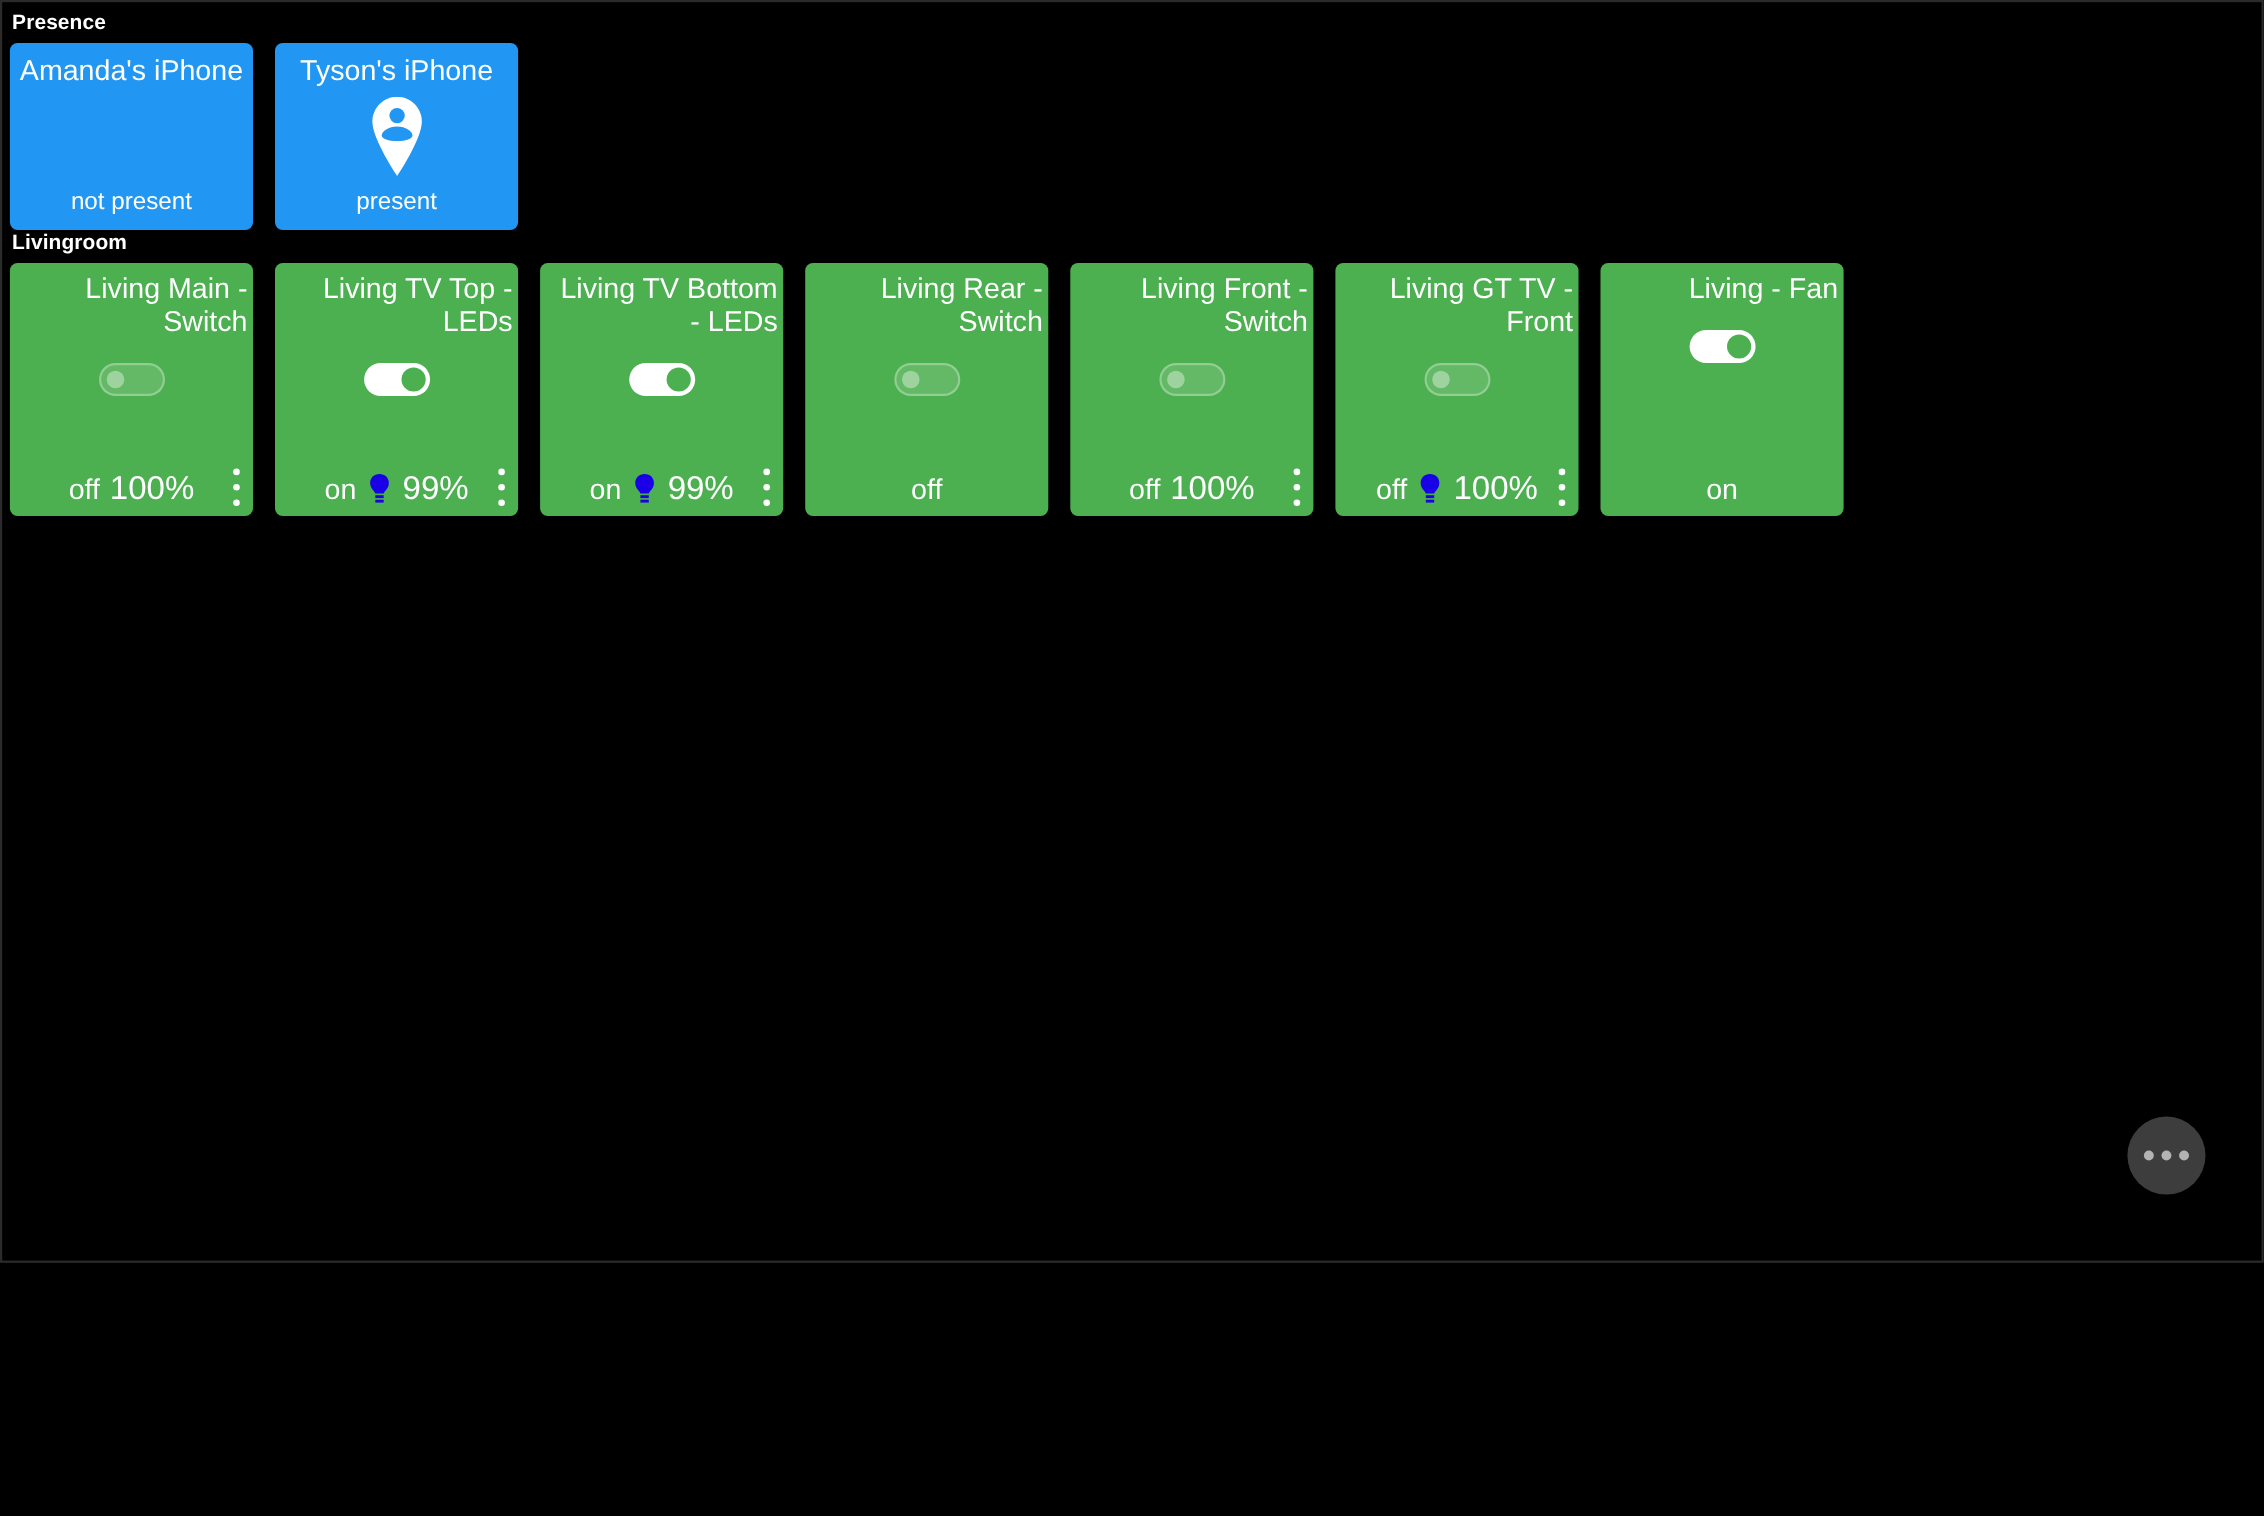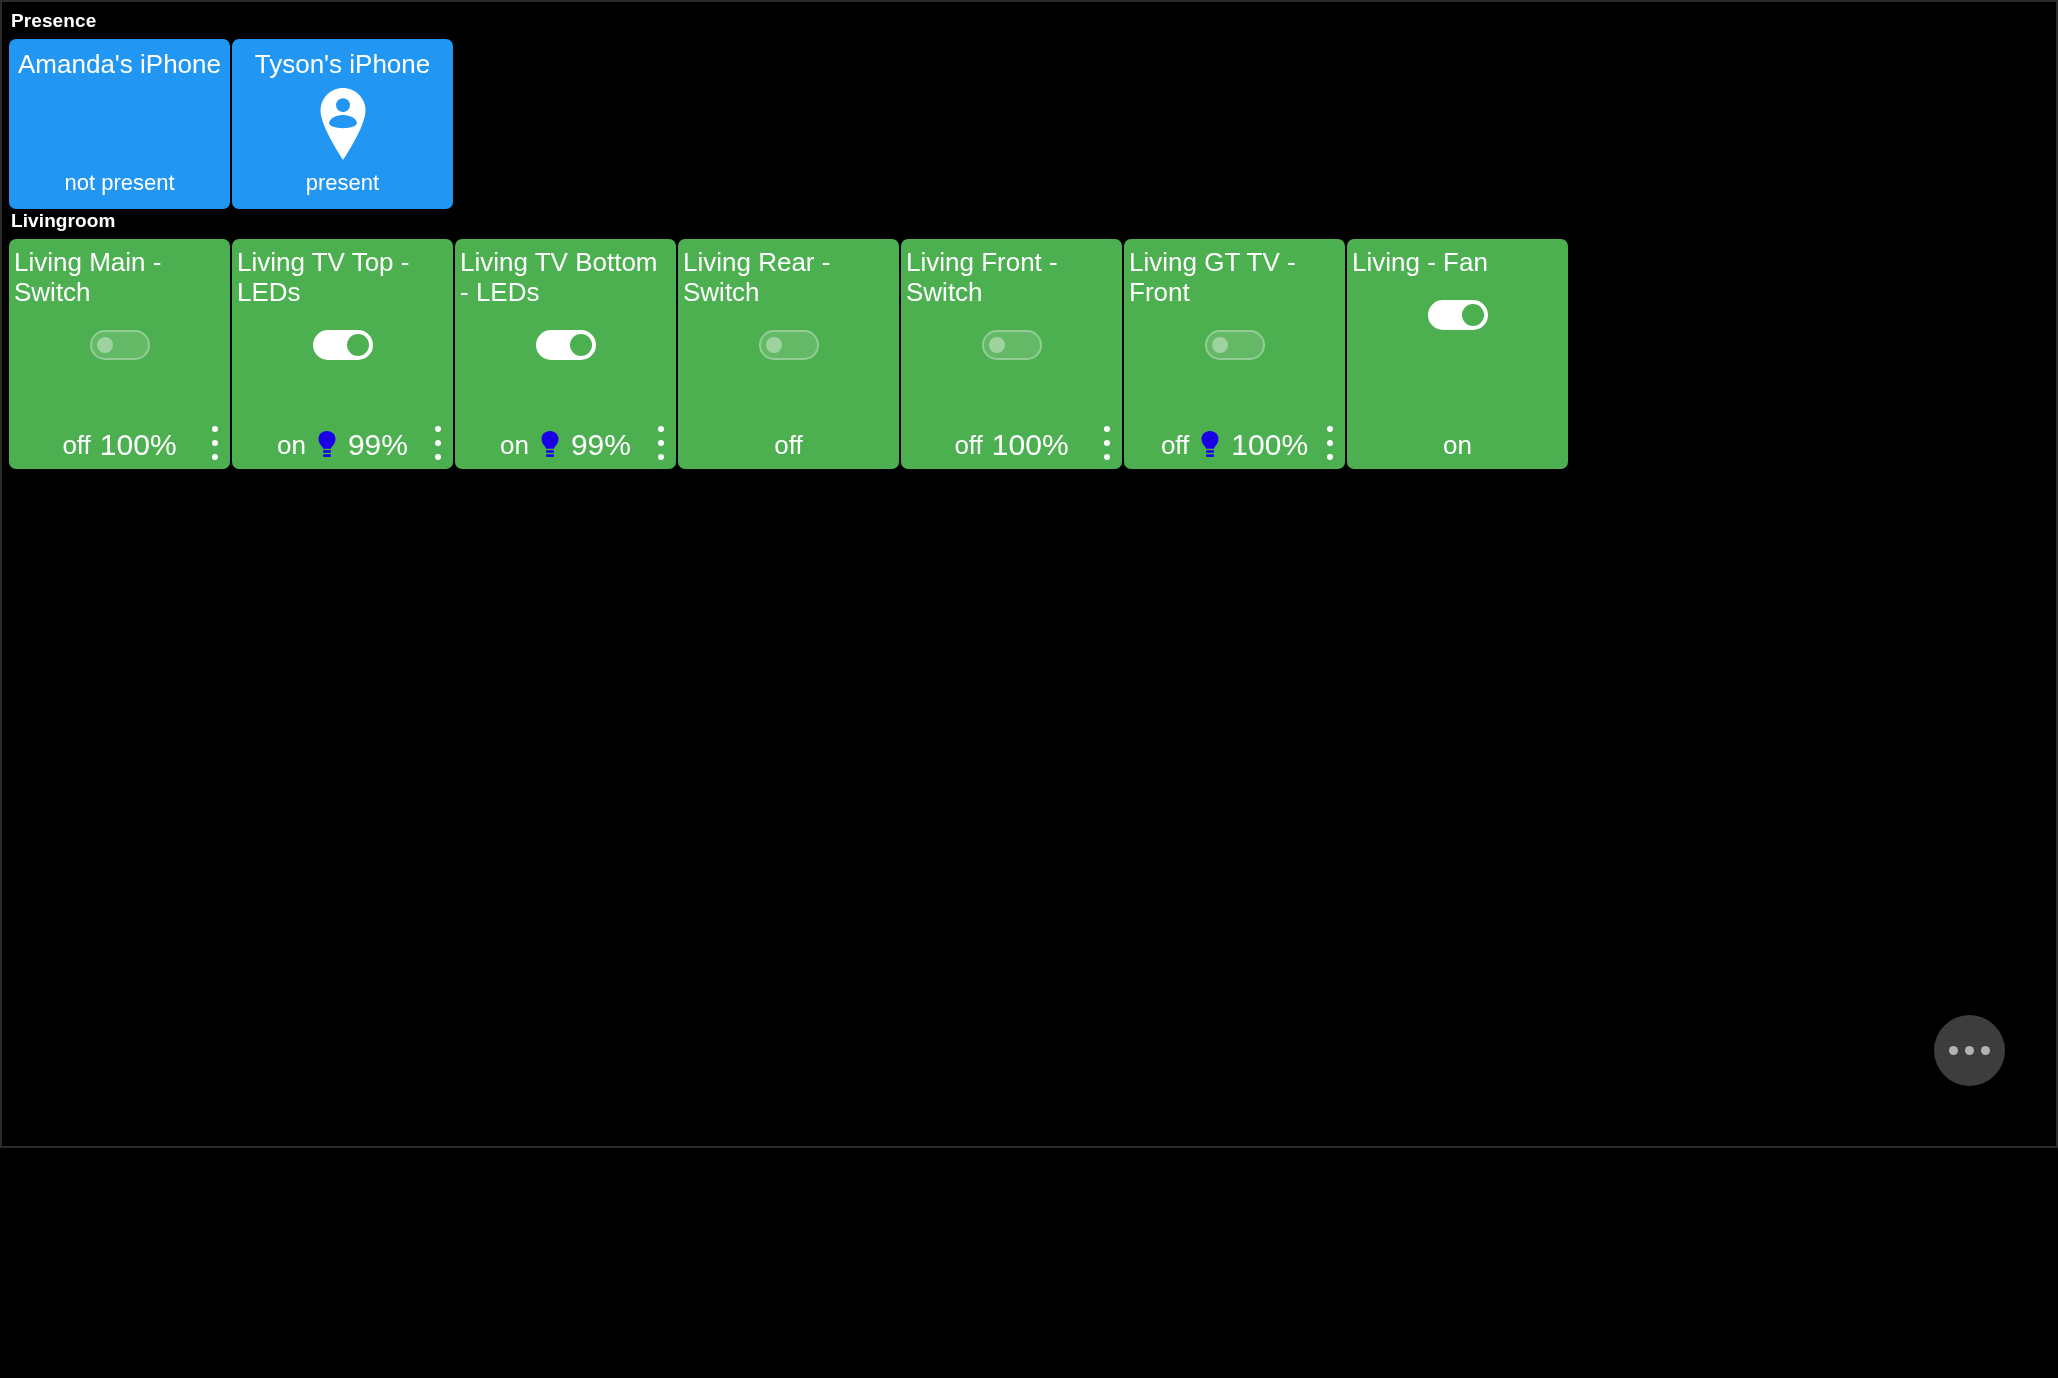--- a/index.html
+++ b/index.html
@@ -30,21 +30,21 @@
     line-height: 1;
     letter-spacing: 0.1px;
   }
   .label-presence { margin-top: 9px; }
   .label-livingroom { margin-top: 2px; }
 
   .card-row {
     display: flex;
     flex-direction: row;
     align-items: flex-start;
-    gap: 2px;
+    gap: 20px;
     padding-left: 7px;
     margin-top: 9px;
   }
 
   
   .presence-card {
     width: 221px;
     height: 170px;
     background: #2196f3;
     border-radius: 7px;
@@ -90,21 +90,21 @@
     flex-direction: column;
     align-items: center;
     box-sizing: border-box;
     padding: 8px 5px 8px 5px;
     position: relative;
   }
   .device-name {
     color: #ffffff;
     font-size: 26px;
     line-height: 30px;
-    text-align: left;
+    text-align: right;
     width: 100%;
   }
   .toggle-wrap {
     margin-top: 16px;
     display: flex;
     align-items: center;
     justify-content: center;
     width: 100%;
     height: 44px;
   }

